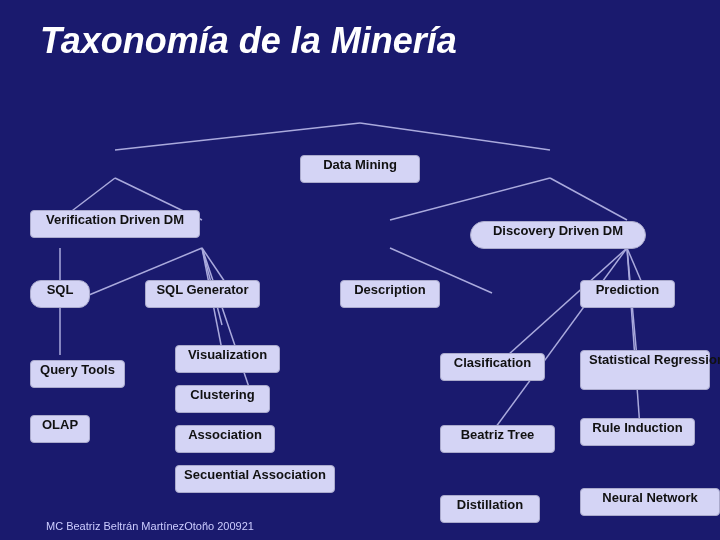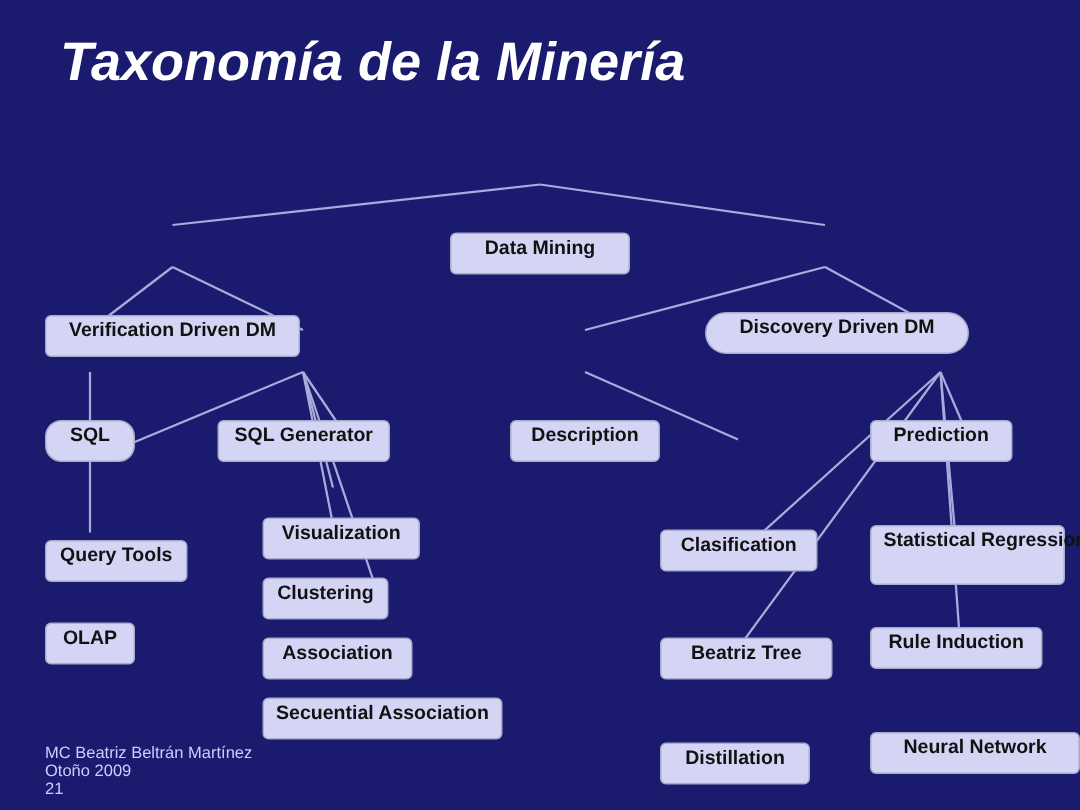--- a/index.html
+++ b/index.html
@@ -49,27 +49,26 @@
       top: 0;
       left: 0;
       width: 720px;
       height: 540px;
       pointer-events: none;
     }
 
     .footer {
       position: absolute;
       bottom: 8px;
-      left: 0;
+      left: 16px;
       right: 0;
       display: flex;
       padding: 0 30px;
       font-size: 11px;
       color: #ccccff;
-      flex-direction: column;
     }
   </style>
 </head>
 <body>
 
 <div class="slide">
 
   <h1 class="title">Taxonomía de la Minería</h1>
 
   <svg class="lines-svg">
@@ -93,28 +92,28 @@
       <line x1="627" y1="248" x2="490" y2="435" stroke="#aaaadd" stroke-width="1.5"></line>
     </svg>
 
   <div class="footer">
     <span>MC Beatriz Beltrán Martínez</span>
     <span>Otoño 2009</span>
     <span>21</span>
   </div>
 <div class="node" style="left: 300px; top: 155px; width: 120px; min-height: 28px;">Data Mining</div>
     <div class="node" style="left: 30px; top: 210px; width: 170px; min-height: 28px;">Verification Driven DM</div>
-    <div class="node" style="left: 470px; top: 208px; width: 176px; min-height: 28px; border-radius: 14px;">Discovery Driven DM</div>
+    <div class="node" style="left: 470px; top: 221px; width: 176px; min-height: 28px; border-radius: 14px;">Discovery Driven DM</div>
     <div class="node" style="left: 30px; top: 280px; width: 60px; min-height: 28px; border-radius: 11px;">SQL</div>
     <div class="node" style="left: 145px; top: 280px; width: 115px; min-height: 28px;">SQL Generator</div>
     <div class="node" style="left: 340px; top: 280px; width: 100px; min-height: 28px;">Description</div>
     <div class="node" style="left: 580px; top: 280px; width: 95px; min-height: 28px;">Prediction</div>
     <div class="node" style="left: 30px; top: 360px; width: 95px; min-height: 28px;">Query Tools</div>
     <div class="node" style="left: 175px; top: 345px; width: 105px; min-height: 28px;">Visualization</div>
-    <div class="node" style="left: 175px; top: 385px; width: 84px; min-height: 28px;">Clustering</div>
+    <div class="node" style="left: 175px; top: 385px; width: 95px; min-height: 28px;">Clustering</div>
     <div class="node" style="left: 30px; top: 415px; width: 60px; min-height: 28px;">OLAP</div>
     <div class="node" style="left: 175px; top: 425px; width: 100px; min-height: 28px;">Association</div>
     <div class="node" style="left: 440px; top: 353px; width: 105px; min-height: 28px;">Clasification</div>
     <div class="node" style="left: 580px; top: 350px; width: 130px; min-height: 40px;">Statistical Regression</div>
     <div class="node" style="left: 440px; top: 425px; width: 115px; min-height: 28px;">Beatriz Tree</div>
     <div class="node" style="left: 580px; top: 418px; width: 115px; min-height: 28px;">Rule Induction</div>
     <div class="node" style="left: 175px; top: 465px; width: 160px; min-height: 28px;">Secuential Association</div>
     <div class="node" style="left: 440px; top: 495px; width: 100px; min-height: 28px;">Distillation</div>
     <div class="node" style="left: 580px; top: 488px; width: 140px; min-height: 28px;">Neural Network</div>
   </div>

